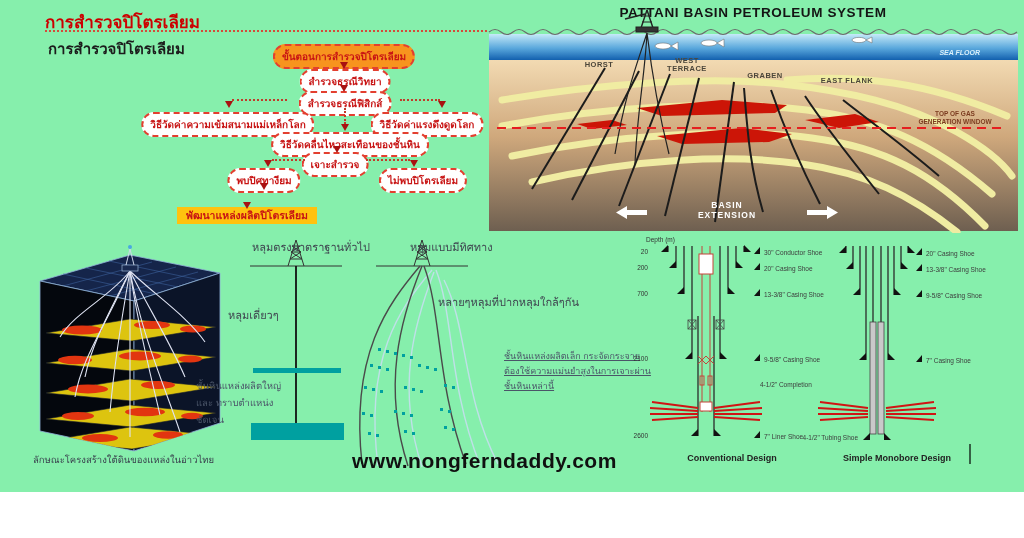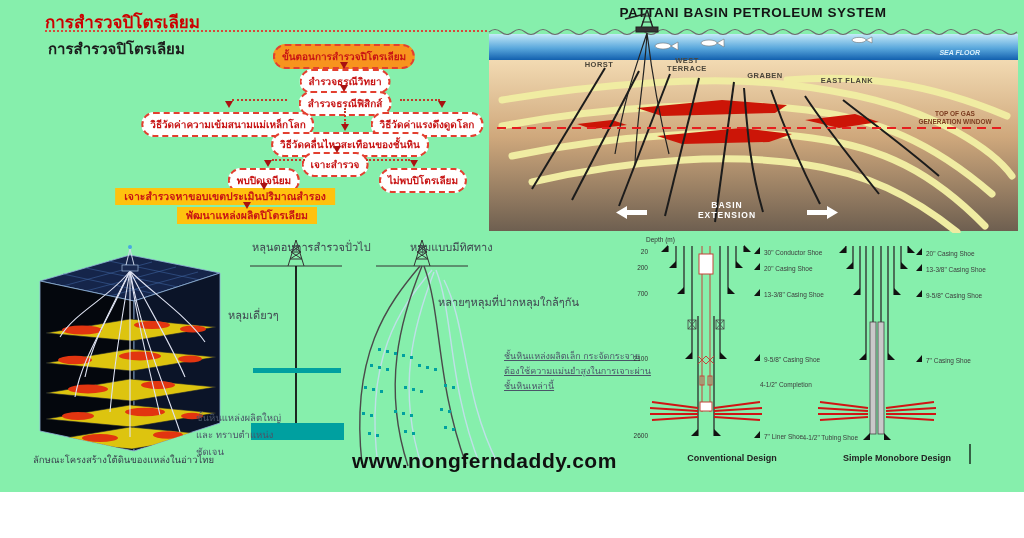--- a/index.html
+++ b/index.html
@@ -27,21 +27,21 @@
   .basin   { left:487px; top:4px; }
   .cube    { left:30px;  top:237px; }
   .wellsfig{ left:228px; top:236px; }
   .casing  { left:612px; top:234px; }
   svg text { font-family:"Liberation Sans","DejaVu Sans",sans-serif; }
 
   
   .tlabel { position:absolute; color:#3f4650; font-size:11px; white-space:nowrap; }
   .tsmall { position:absolute; color:#4a5568; white-space:nowrap; }
   .tsmall div { display:block; }
-  .res-big   { left:196px; top:377px; font-size:9.5px; line-height:17px;margin-top:32px; }
+  .res-big   { left:196px; top:377px; font-size:9.5px; line-height:17px; }
   .res-small { left:504px; top:349px; font-size:9px;  line-height:15px;text-decoration:underline; }
   .cube-caption { position:absolute; left:33px; top:452px; font-size:9.5px; color:#39404d; white-space:nowrap; }
 
   
   .watermark { position:absolute; left:352px; top:449px; font-size:21px; font-weight:800; letter-spacing:.5px; color:#101010; white-space:nowrap; }
   .headline  { position:absolute; left:0; top:486px; width:1024px; text-align:center;
                font-size:33px; line-height:46px; font-weight:800; color:#000; white-space:nowrap; }
 </style>
 </head>
 <body>
@@ -52,23 +52,22 @@
   <div class="fc-underline"></div>
   <div class="fc-subtitle">การสำรวจปิโตรเลียม</div>
 
   <div class="node start" style="left:344px;top:44px">ขั้นตอนการสำรวจปิโตรเลียม</div>
   <div class="node" style="left:345px;top:69px">สำรวจธรณีวิทยา</div>
   <div class="node" style="left:345px;top:91px">สำรวจธรณีฟิสิกส์</div>
   <div class="node" style="left:228px;top:112px">วิธีวัดค่าความเข้มสนามแม่เหล็กโลก</div>
   <div class="node" style="left:427px;top:112px">วิธีวัดค่าแรงดึงดูดโลก</div>
   <div class="node" style="left:350px;top:132px">วิธีวัดคลื่นไหวสะเทือนของชั้นหิน</div>
   <div class="node" style="left:335px;top:152px">เจาะสำรวจ</div>
-  <div class="node" style="left:264px;top:168px">พบปิดเจนียม</div>
+  <div class="node" style="left:264px;top:168px">พบปิศทางียม</div>
   <div class="node" style="left:423px;top:168px">ไม่พบปิโตรเลียม</div>
-  <div class="ybox" style="left:225px;top:188px">เจาะสำรวจหาขอบเขตประเมินปริมาณสำรอง</div>
   <div class="ybox" style="left:247px;top:207px">พัฒนาแหล่งผลิตปิโตรเลียม</div>
 
   <div class="arr" style="left:344px;top:62px"></div>
   <div class="arr" style="left:344px;top:85px"></div>
   <div class="dotv" style="left:344px;top:108px;height:16px"></div>
   <div class="arr" style="left:345px;top:124px"></div>
   <div class="doth" style="left:232px;top:99px;width:55px"></div>
   <div class="arr" style="left:229px;top:101px"></div>
   <div class="doth" style="left:400px;top:99px;width:40px"></div>
   <div class="arr" style="left:442px;top:101px"></div>
@@ -283,21 +282,21 @@
         <rect x="220" y="174" width="3" height="3"></rect>
       <rect x="140" y="196" width="3" height="3"></rect>
         <rect x="148" y="198" width="3" height="3"></rect>
         <rect x="176" y="194" width="3" height="3"></rect>
         <rect x="184" y="196" width="3" height="3"></rect>
         <rect x="216" y="190" width="3" height="3"></rect>
         <rect x="224" y="192" width="3" height="3"></rect>
     </g>
   </svg>
 
-  <div class="tlabel" style="left:252px;top:238px">หลุนตอนการสำรวจปั่วไป</div>
+  <div class="tlabel" style="left:252px;top:238px">หลุมตรงมาตราฐานทั่วไป</div>
   <div class="tlabel" style="left:410px;top:238px">หลุมแบบมีทิศทาง</div>
   <div class="tlabel" style="left:228px;top:306px">หลุมเดี่ยวๆ</div>
   <div class="tlabel" style="left:438px;top:293px">หลายๆหลุมที่ปากหลุมใกล้ๆกัน</div>
   <div class="tsmall res-big">
     <div>ชั้นหินแหล่งผลิตใหญ่</div>
     <div>และ ทราบตำแหน่ง</div>
     <div>ชัดเจน</div>
   </div>
   <div class="tsmall res-small">
     <div>ชั้นหินแหล่งผลิตเล็ก กระจัดกระจาย</div>

